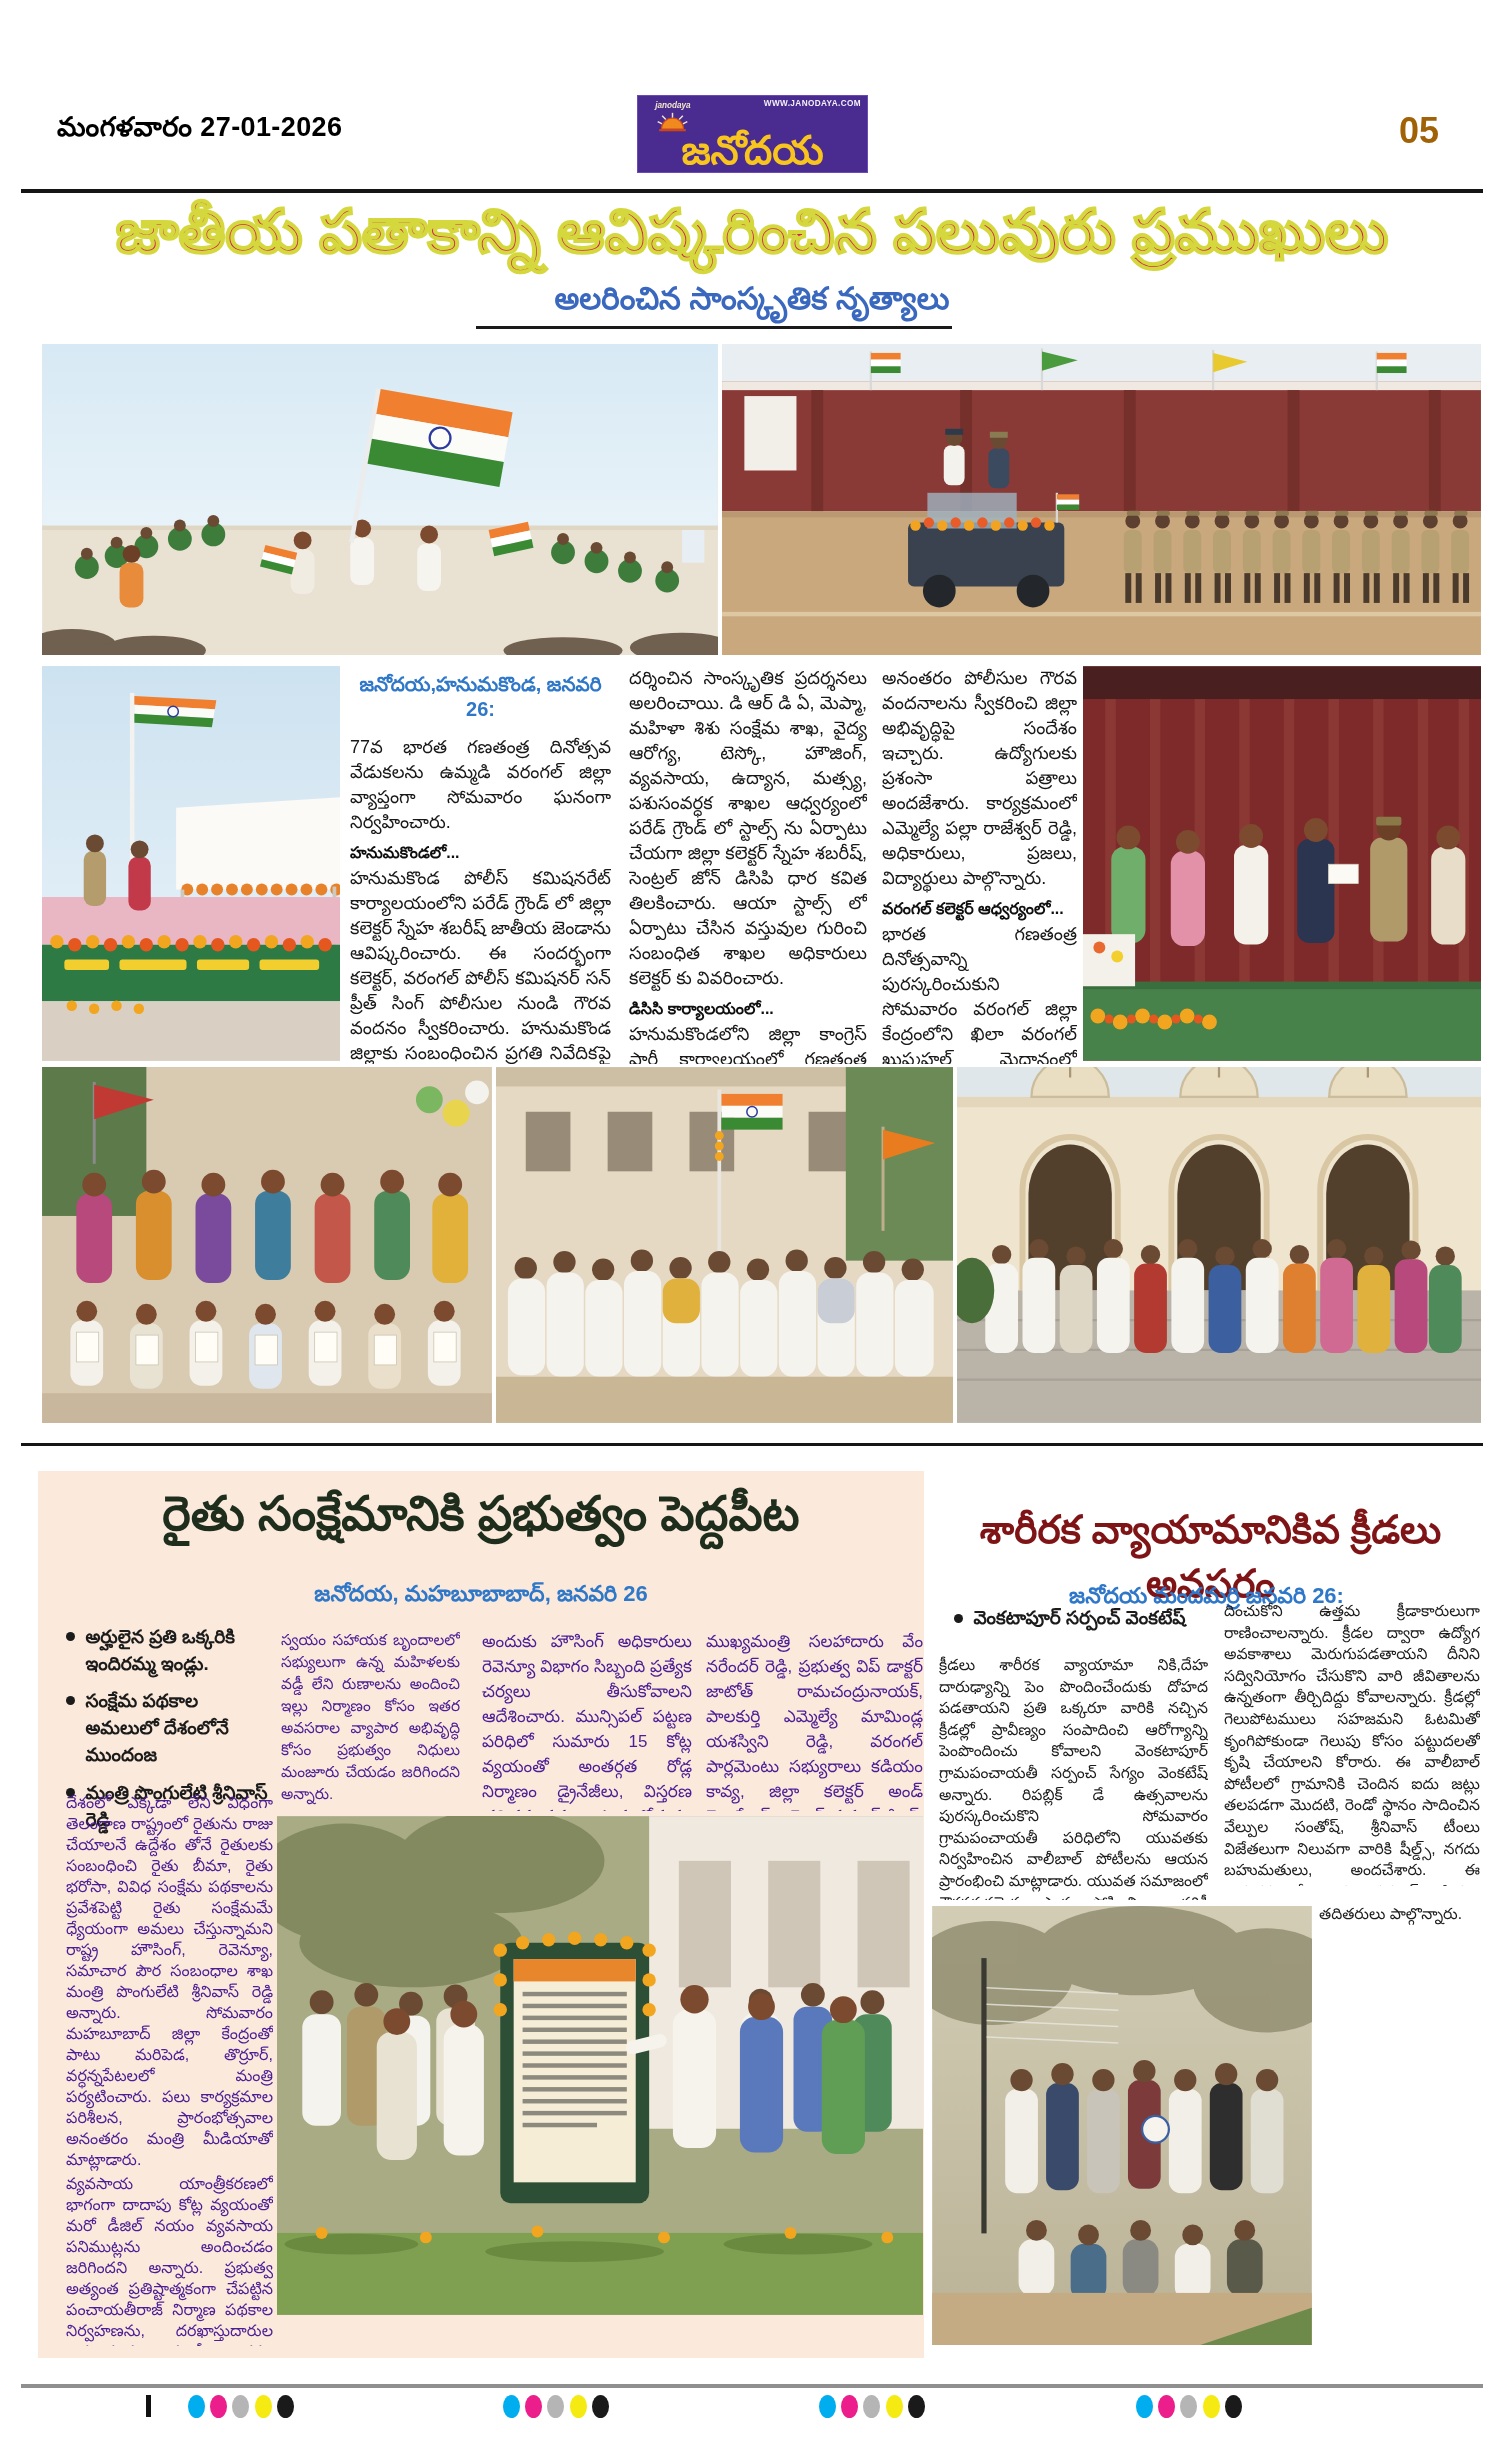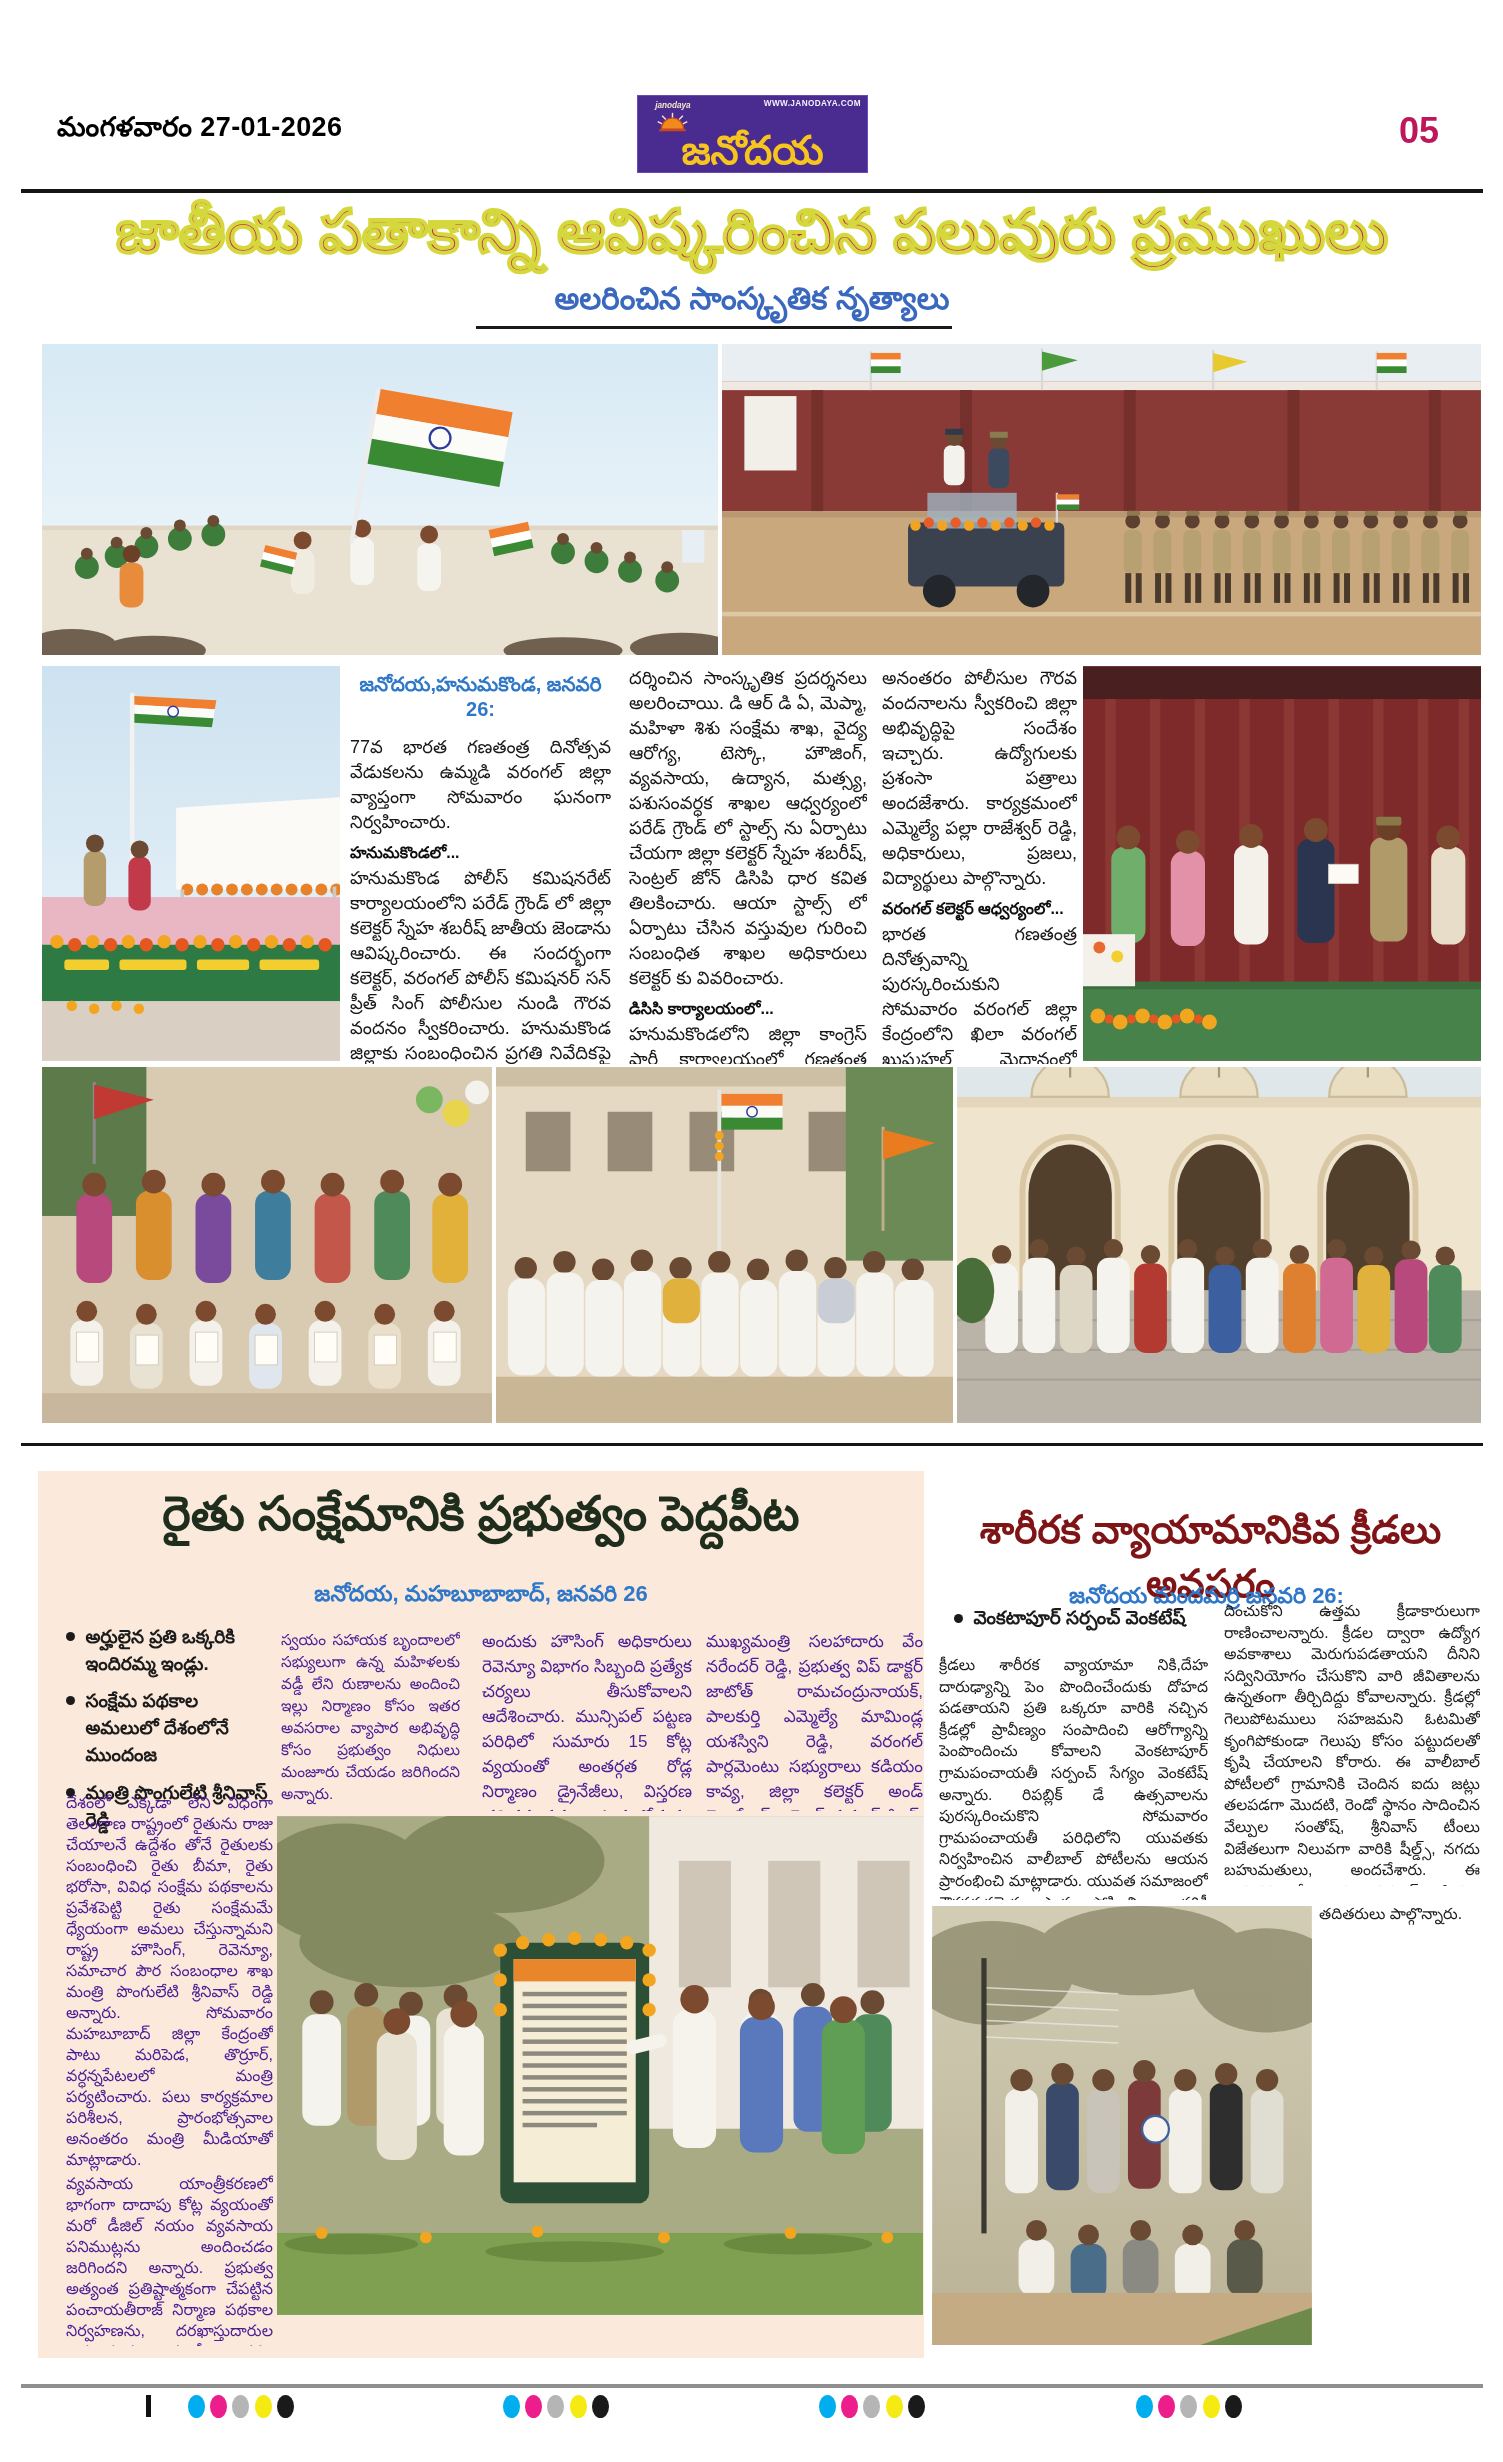--- a/index.html
+++ b/index.html
@@ -3,21 +3,21 @@
 <meta charset="utf-8">
 <style>
   html,body{margin:0;padding:0;background:#ffffff;}
   .page{position:relative;width:1504px;height:2462px;background:#ffffff;
         font-family:"Liberation Sans",sans-serif;overflow:hidden;color:#181818;}
   .abs{position:absolute;}
   .photo{position:absolute;overflow:hidden;background:#e8e8e8;margin:0;}
   .photo svg{display:block;}
   
   .date{left:57px;top:112px;font-size:27px;font-weight:bold;color:#000000;letter-spacing:0.4px;}
-  .pagenum{left:1399px;top:110px;font-size:36px;font-weight:bold;color:#be185d;}
+  .pagenum{left:1399px;top:110px;font-size:36px;font-weight:bold;color:#a16207;}
   .masthead{left:637px;top:95px;width:229px;height:76px;background:#4A2B90;border:0.7px solid #6a4bb5;}
   .m-url{position:absolute;right:6px;top:3px;font-size:8.2px;font-weight:bold;color:#f3f0fa;letter-spacing:0.4px;}
   .m-title{position:absolute;left:0;right:0;bottom:1.5px;text-align:center;font-size:40px;line-height:42px;
            font-weight:bold;color:#F7C51E;}
   .m-logo{position:absolute;left:7.4px;top:4.5px;width:55px;height:34px;}
   .logo-word{position:absolute;left:0;top:0;width:55px;text-align:center;font-size:8.2px;font-style:italic;
              font-weight:bold;color:#f5e7c8;}
   .header-rule{left:21px;top:189px;width:1462px;height:3.7px;background:#151515;}
   
   .headline{left:0;top:195px;width:1504px;text-align:center;font-size:60px;line-height:74px;font-weight:800;

